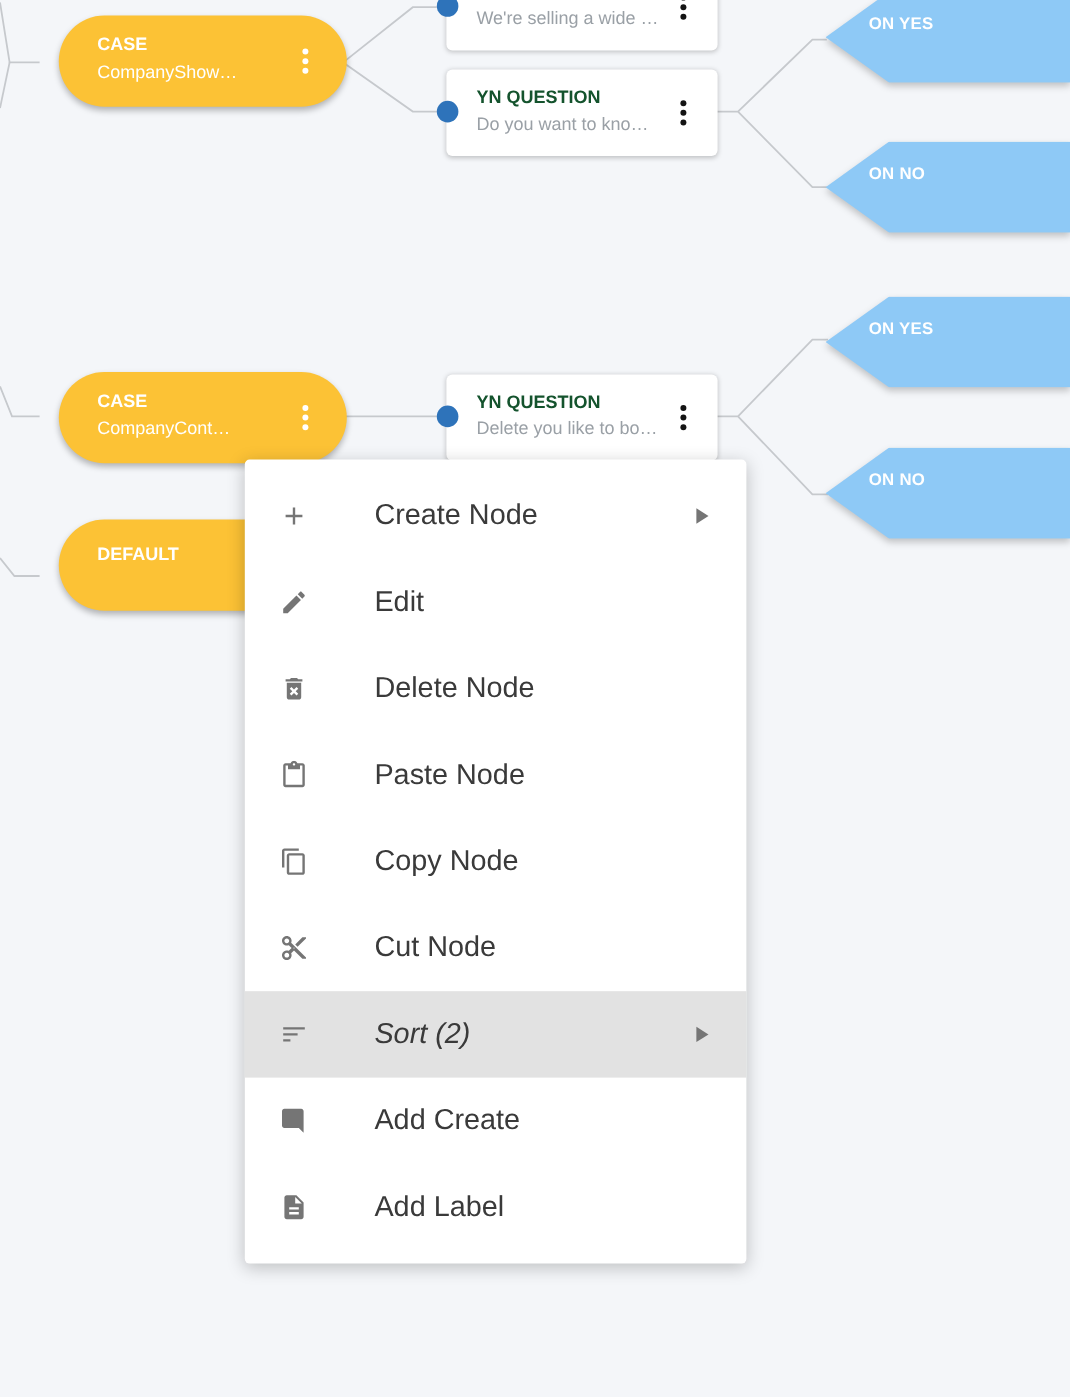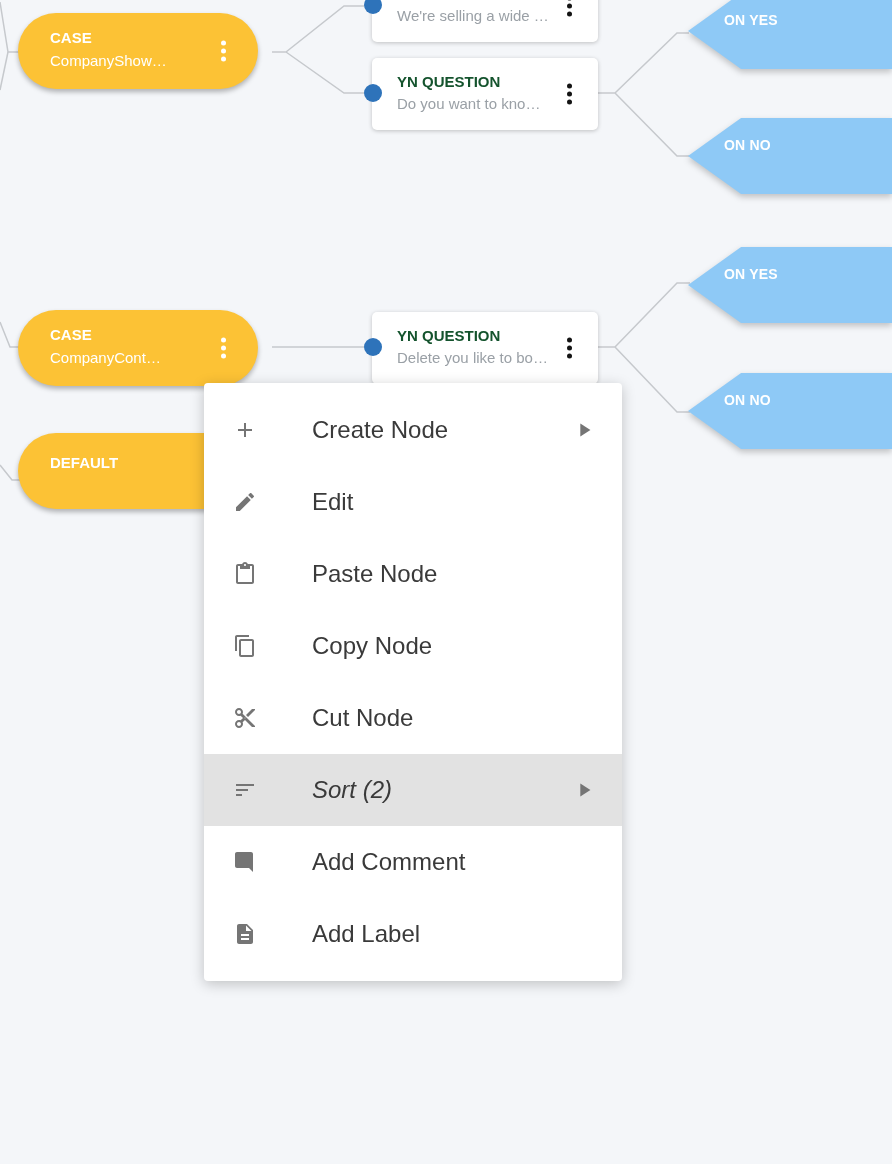--- a/index.html
+++ b/index.html
@@ -4,21 +4,21 @@
 <style>
   html,body{margin:0;padding:0;background:#f4f6f9;}
   .stage{position:relative;width:892px;height:1164px;overflow:hidden;
          font-family:"Liberation Sans", sans-serif;background:#f4f6f9;}
 
   
   .wires{position:absolute;left:0;top:0;z-index:1;}
   .wires path{fill:none;stroke:#c6c9cd;stroke-width:1.5;}
 
   
-  .pill{position:absolute;left:18px;width:240px;height:76px;background:#fcc235;
+  .pill{position:absolute;left:49px;width:240px;height:76px;background:#fcc235;
         border-radius:38px;z-index:3;box-shadow:0 3px 5px rgba(0,0,0,.28);
         box-sizing:border-box;padding:13px 0 0 32px;color:#fff;cursor:pointer;}
   .pill .t1{font-size:15px;font-weight:bold;line-height:23px;}
   .pill .t2{font-size:15px;line-height:23px;}
 
   
   .card{position:absolute;width:226px;height:72px;background:#fff;border-radius:5px;
         z-index:3;box-shadow:0 1px 4px rgba(0,0,0,.22);box-sizing:border-box;
         padding:13px 0 0 25px;cursor:pointer;}
   .card .t1{font-size:15px;font-weight:bold;line-height:22px;color:#14532d;height:22px;}
@@ -166,20 +166,28 @@
 
     <div class="menu-row">
       <span class="mi">
         <svg viewBox="0 0 24 24">
             <path d="M3 17.25V21h3.75L17.81 9.94l-3.75-3.75L3 17.25zM20.71 7.04c.39-.39.39-1.02 0-1.41l-2.34-2.34c-.39-.39-1.02-.39-1.41 0l-1.83 1.83 3.75 3.75 1.83-1.83z"></path>
           </svg>
         </span>
       <span class="ml">Edit</span>
     </div>
 
+    <div class="menu-row">
+      <span class="mi">
+        <svg viewBox="0 0 24 24">
+            <path d="M6 19c0 1.1.9 2 2 2h8c1.1 0 2-.9 2-2V7H6v12zm2.46-7.12l1.41-1.41L12 12.59l2.12-2.12 1.41 1.41L13.41 14l2.12 2.12-1.41 1.41L12 15.41l-2.12 2.12-1.41-1.41L10.59 14l-2.13-2.12zM15.5 4l-1-1h-5l-1 1H5v2h14V4z"></path>
+          </svg>
+        </span>
+      <span class="ml">Delete Node</span>
+    </div>
 
     <div class="menu-row">
       <span class="mi">
         <svg viewBox="0 0 24 24">
             <path d="M19 2h-4.18C14.4.84 13.3 0 12 0c-1.3 0-2.4.84-2.82 2H5c-1.1 0-2 .9-2 2v16c0 1.1.9 2 2 2h14c1.1 0 2-.9 2-2V4c0-1.1-.9-2-2-2zm-7 0c.55 0 1 .45 1 1s-.45 1-1 1-1-.45-1-1 .45-1 1-1zm7 18H5V4h2v3h10V4h2v16z"></path>
           </svg>
         </span>
       <span class="ml">Paste Node</span>
     </div>
 
@@ -214,21 +222,21 @@
           </svg>
         </span>
     </div>
 
     <div class="menu-row">
       <span class="mi">
         <svg viewBox="0 0 24 24">
             <path d="M20 2H4c-1.1 0-2 .9-2 2v12c0 1.1.9 2 2 2h12l4 4V4c0-1.1-.9-2-2-2z"></path>
           </svg>
         </span>
-      <span class="ml">Add Comment</span>
+      <span class="ml">Add Create</span>
     </div>
 
     <div class="menu-row">
       <span class="mi">
         <svg viewBox="0 0 24 24">
             <path d="M14 2H6c-1.1 0-2 .9-2 2v16c0 1.1.9 2 2 2h12c1.1 0 2-.9 2-2V8l-6-6zm2 16H8v-2h8v2zm0-4H8v-2h8v2zm-3-5V3.5L18.5 9H13z"></path>
           </svg>
         </span>
       <span class="ml">Add Label</span>
     </div>

